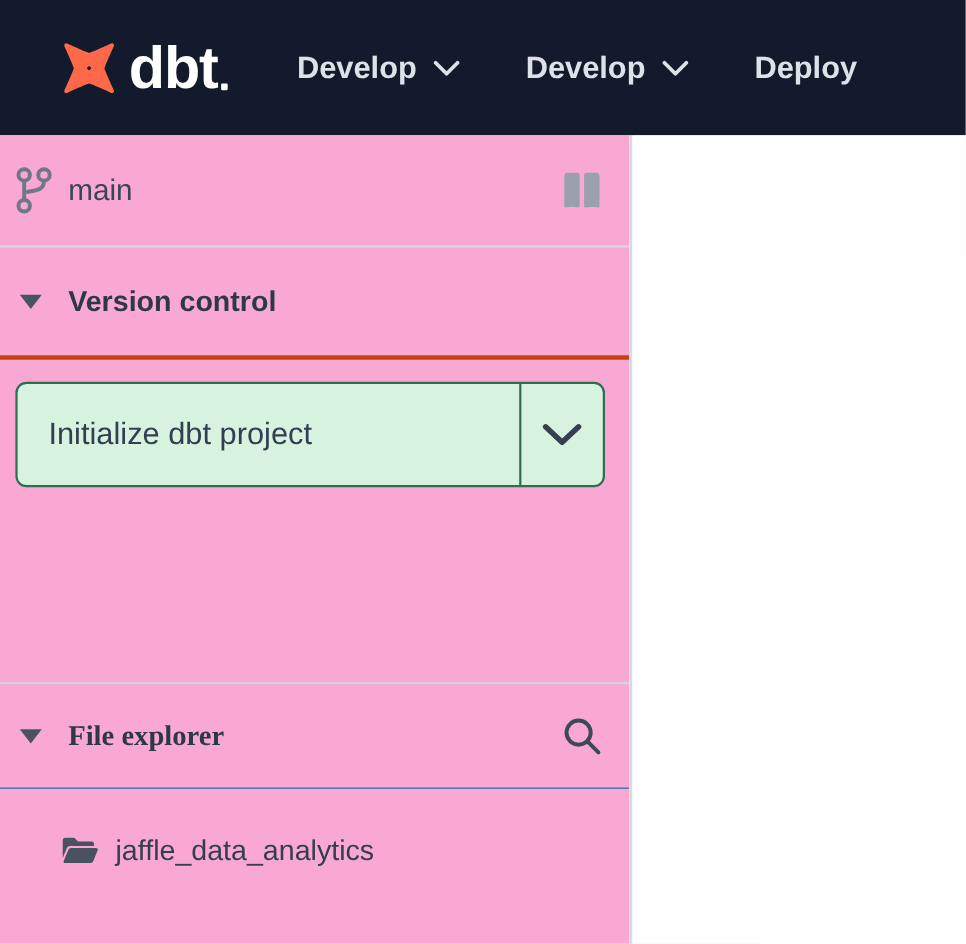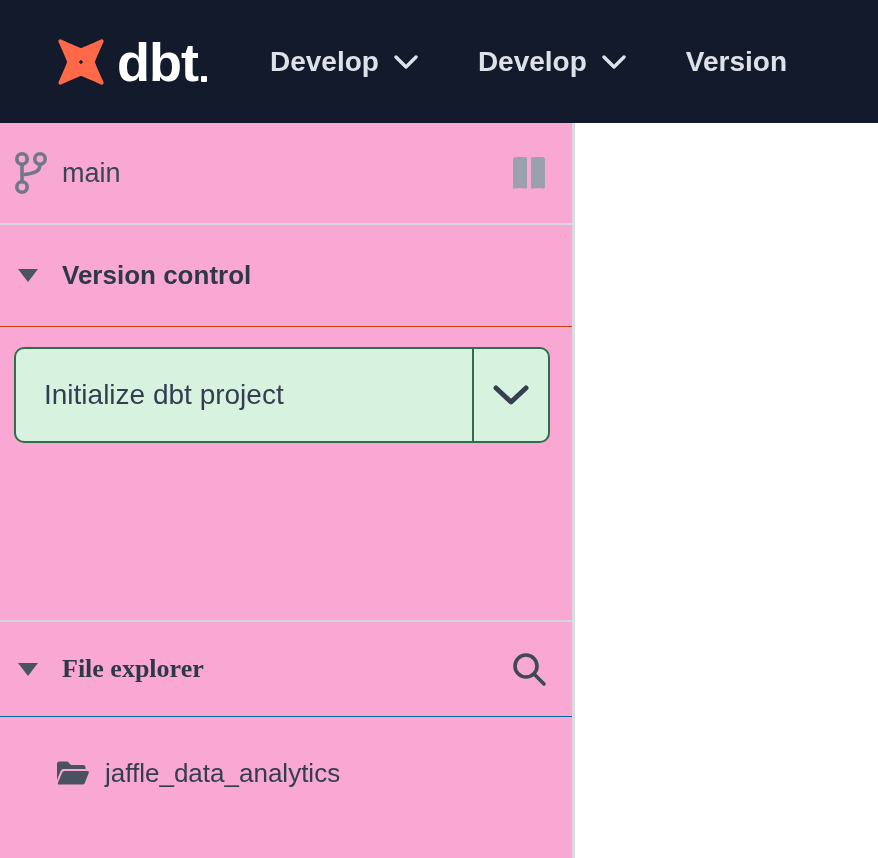--- a/index.html
+++ b/index.html
@@ -55,21 +55,21 @@
   }
   .git-icon { width: 34px; height: 46px; display: block; }
   .branch-name { font-size: 27px; color: #3a4556; margin-left: 14px; flex: 1; }
   .book-icon { width: 38px; height: 42px; display: block; cursor: pointer; }
 
   
   .section-header {
     display: flex; align-items: center;
     padding: 0 24px 0 18px;
   }
-  .section-header.vc { height: 102px; flex: 0 0 102px; border-bottom: 1px solid #c2410c; }
+  .section-header.vc { height: 102px; flex: 0 0 102px; border-bottom: 4px solid #c2410c; }
   .section-header.fe {
     height: 97px; flex: 0 0 97px;
     border-top: 2px solid #d3d6dc;
     border-bottom: 1px solid #0369a1;
     font-family: Liberation Serif, serif;
   }
   .tri-down {
     width: 0; height: 0;
     border-left: 10px solid transparent;
     border-right: 10px solid transparent;
@@ -130,21 +130,21 @@
           <polyline points="2,3 12,13 22,3" fill="none" stroke="#dde1e8" stroke-width="3.4" stroke-linecap="round" stroke-linejoin="round"></polyline>
         </svg>
       </div>
       <div class="nav-item">
         <span>Develop</span>
         <svg class="nav-chevron" viewBox="0 0 24 16">
           <polyline points="2,3 12,13 22,3" fill="none" stroke="#dde1e8" stroke-width="3.4" stroke-linecap="round" stroke-linejoin="round"></polyline>
         </svg>
       </div>
       <div class="nav-item">
-        <span>Version</span>
+        <span>Deploy</span>
       </div>
     </nav>
   </header>
 
   <div class="main">
 
     <aside class="sidebar">
 
       <div class="branch-row">
         <svg class="git-icon" viewBox="0 0 34 46">

